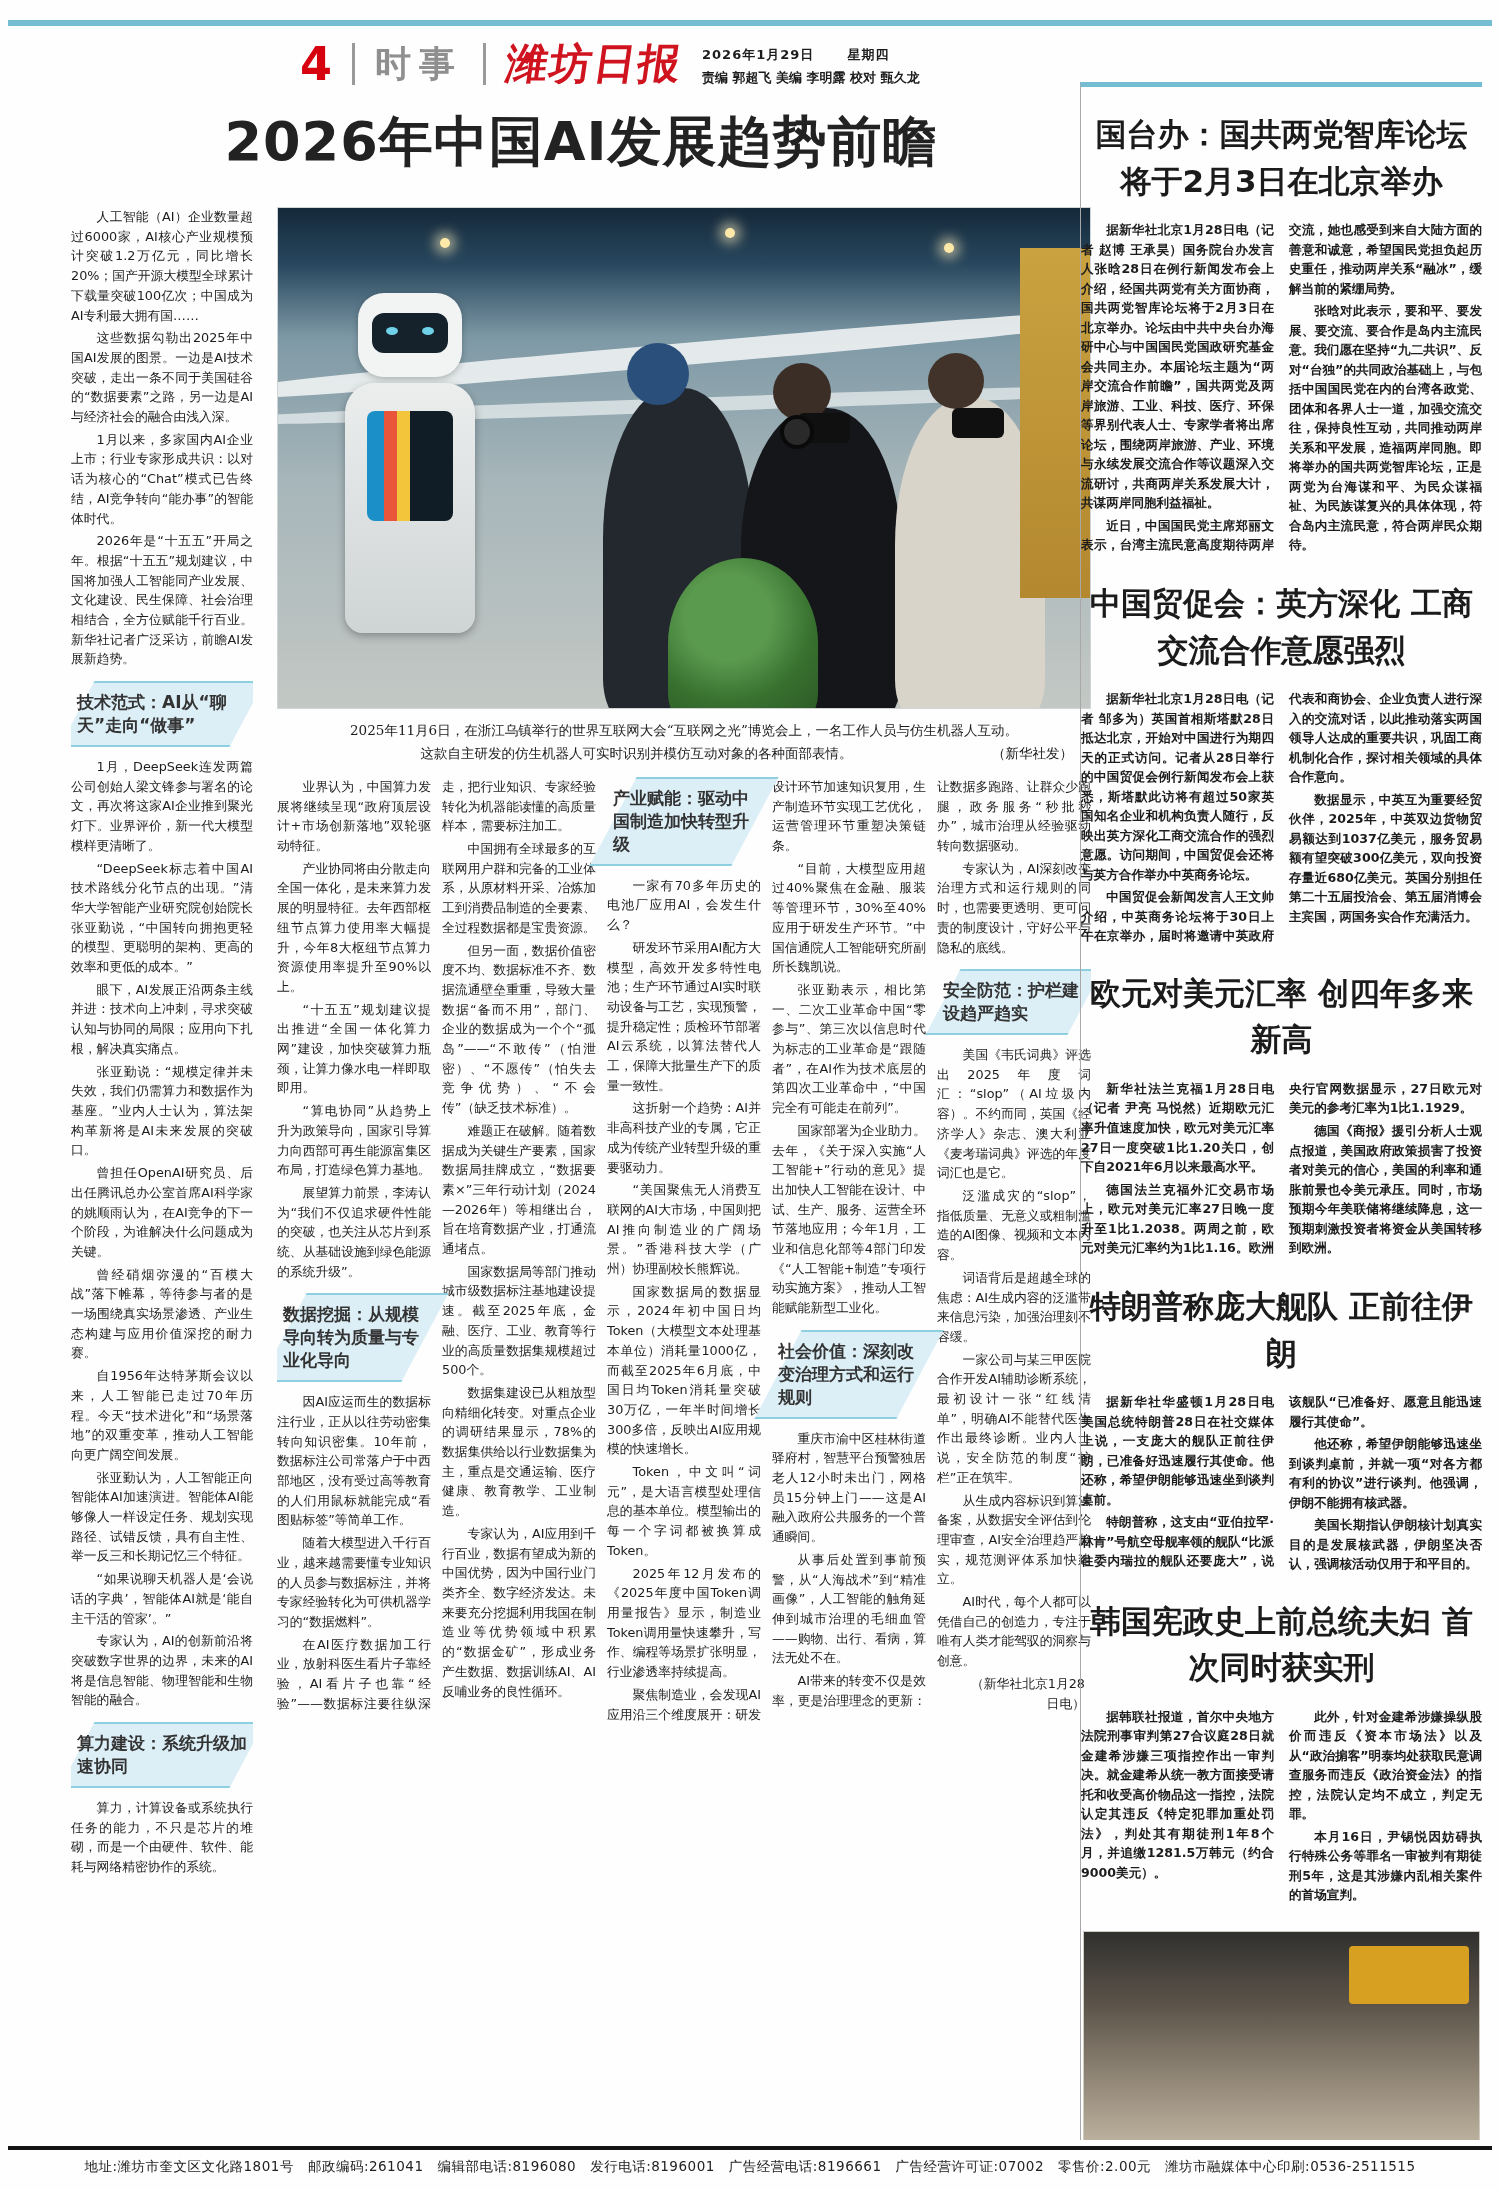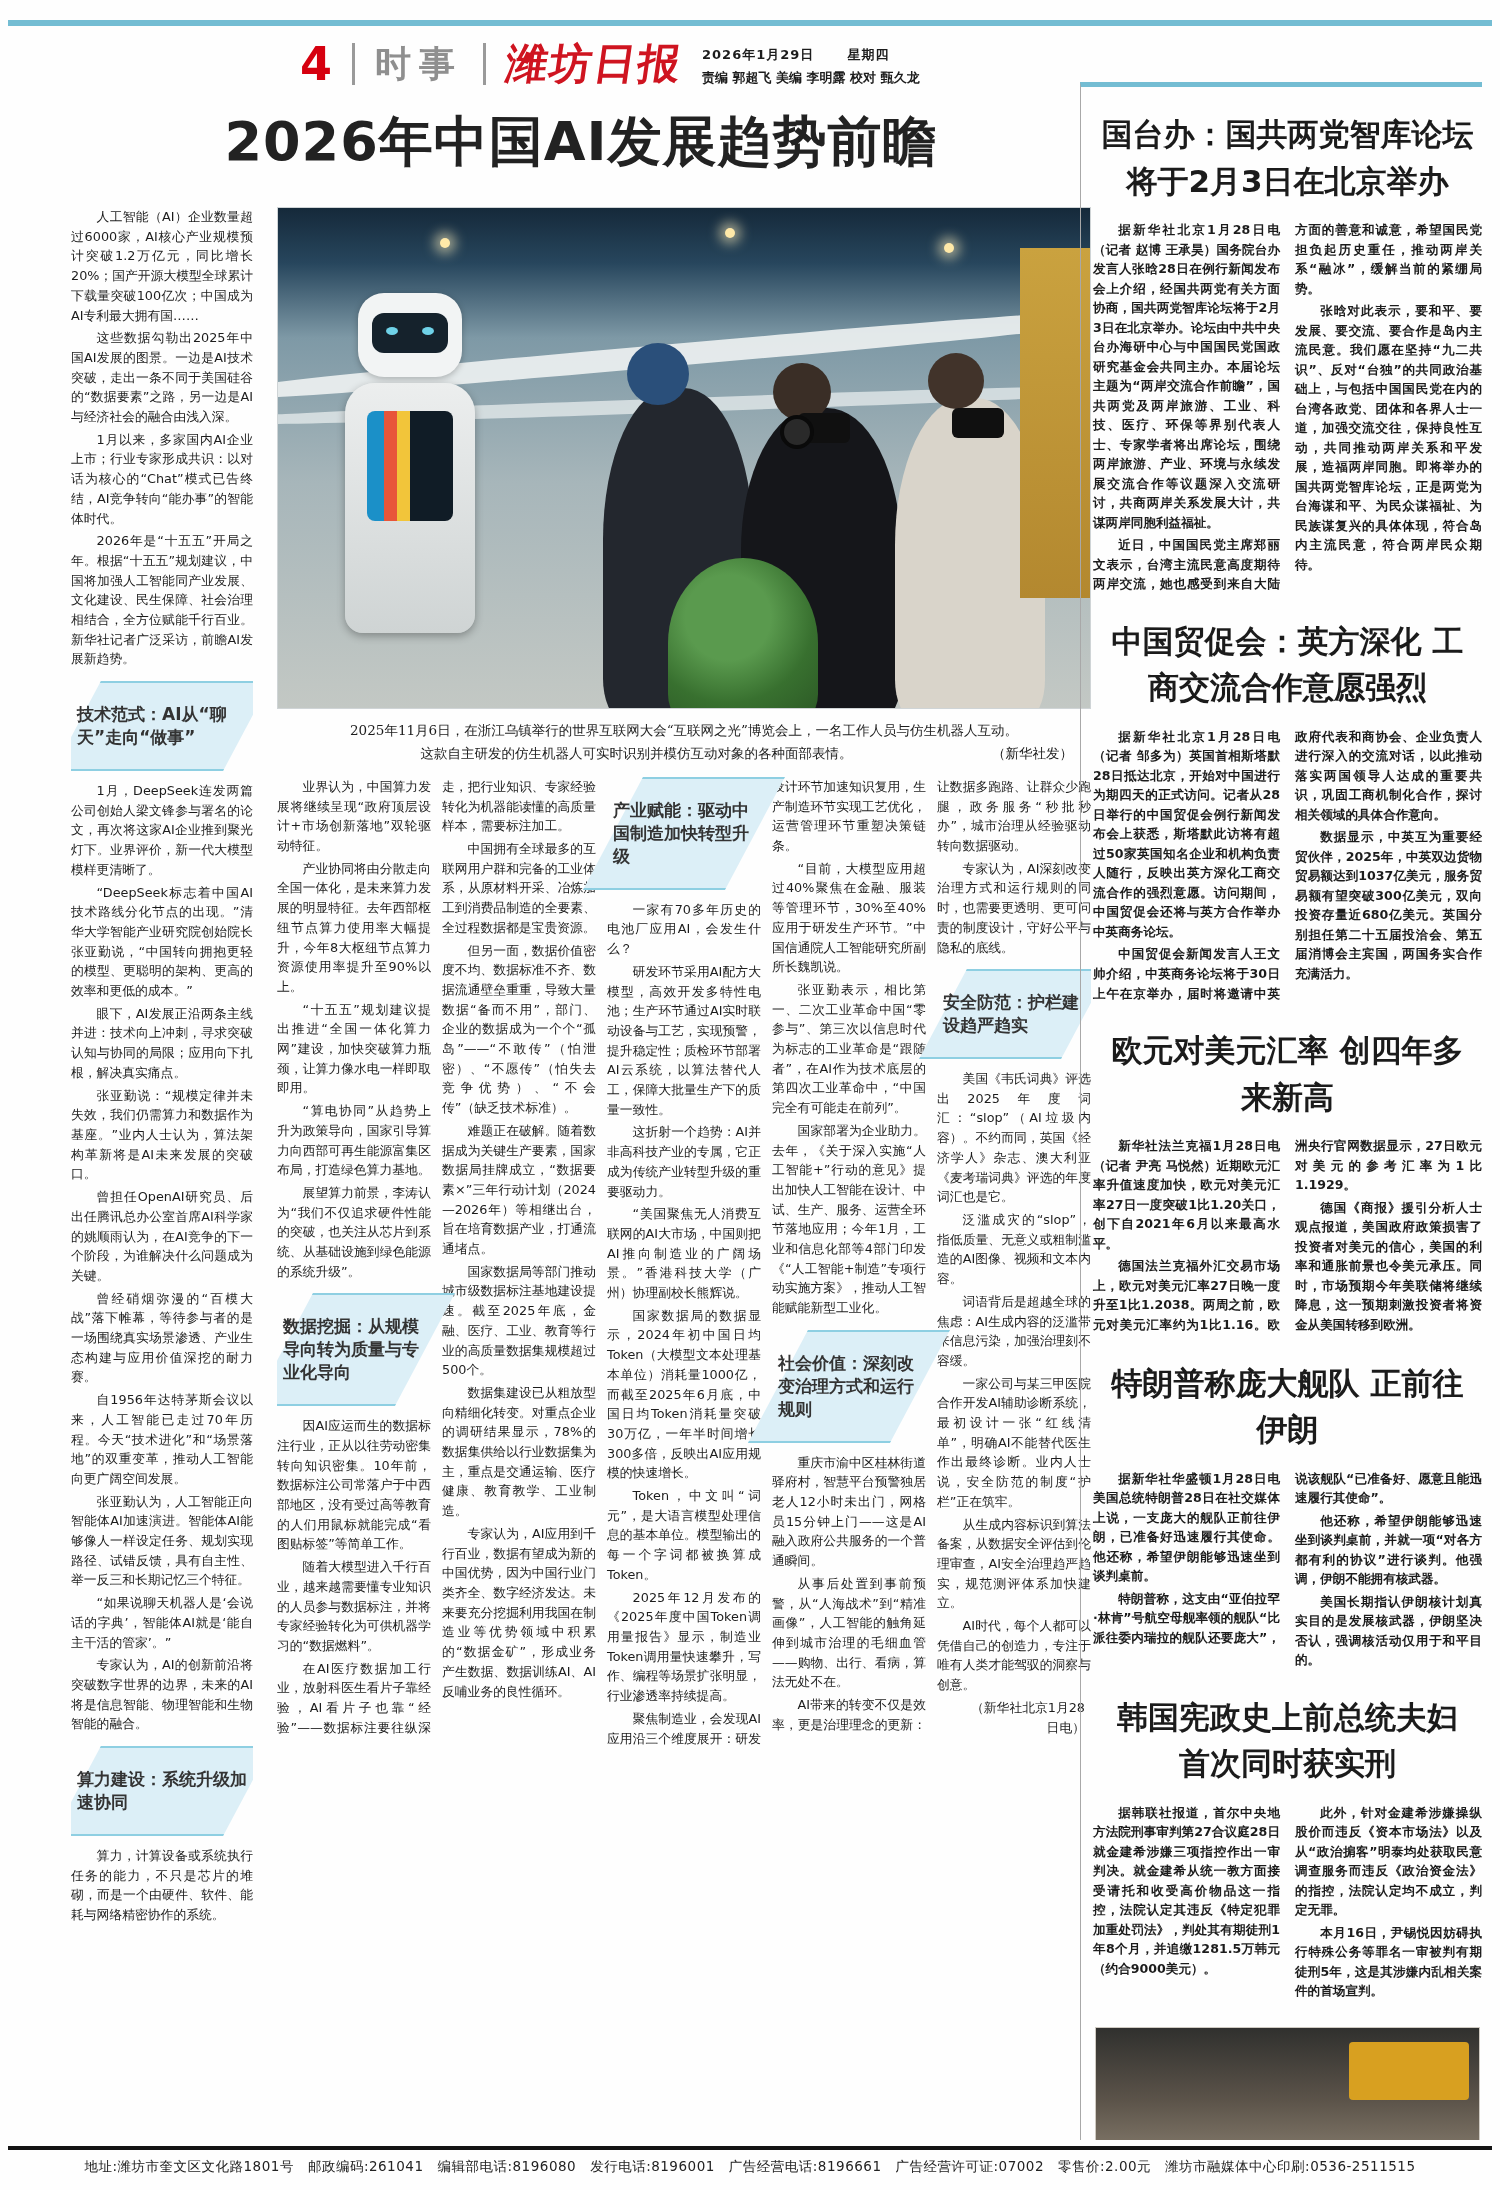--- a/index.html
+++ b/index.html
@@ -17,21 +17,21 @@
   .dateblock .d1{letter-spacing:1px;}
   
   .main{position:absolute;top:92px;left:55px;width:1020px;height:2030px;margin-left:16px;}
   .headline{font-size:54px;font-weight:900;text-align:center;margin:14px 0 28px;letter-spacing:1px;color:#222;}
   .main-grid{display:flex;gap:24px;}
   .col1{width:182px;flex:none;height:1846px;overflow:hidden;}
   .rightzone{flex:1;display:flex;flex-direction:column;min-width:0;}
   .para{font-size:12.8px;line-height:1.54;text-align:justify;text-indent:2em;margin:0 0 3px;}
   .signoff{text-align:right;padding-right:6px;}
   .subhead{position:relative;font-size:17px;font-weight:800;color:#333;margin:12px 0 10px;
-           padding:22px 6px;break-inside:avoid;z-index:0;line-height:1.35;}
+           padding:10px 6px;break-inside:avoid;z-index:0;line-height:1.35;}
   .subhead::before{content:"";position:absolute;left:6px;right:6px;top:0;bottom:0;z-index:-1;
            background:#dceff7;border-top:2px solid #8ecfe2;border-bottom:2px solid #8ecfe2;
            transform:skewX(-28deg);}
   .flow{column-count:5;column-gap:11px;height:1336px;overflow:hidden;margin-top:10px;}
   
   .photo{position:relative;height:500px;overflow:hidden;border:1px solid #cfd4d6;
          background:linear-gradient(180deg,#15293a 0%,#27465d 11%,#7e99a6 26%,#a7b6ba 55%,#c3c8c4 100%);}
   .beam{position:absolute;background:#eef2f2;height:22px;width:120%;left:-10%;border-radius:40%;opacity:.9;}
   .beam.b1{top:27%;transform:rotate(-5deg);}
   .beam.b2{top:38%;transform:rotate(-2deg);height:14px;opacity:.7;}
@@ -47,21 +47,21 @@
   .head-c{position:absolute;border-radius:50%;}
   .camera{position:absolute;width:52px;height:30px;background:#101010;border-radius:6px;}
   .lens{position:absolute;width:26px;height:26px;border-radius:50%;background:#2a2a2a;border:4px solid #0a0a0a;}
   .plant{position:absolute;bottom:-20px;width:150px;height:170px;border-radius:50% 50% 20% 20%;
          background:radial-gradient(circle at 40% 35%,#5a9a4e 0 30%,#38702f 60%,#2a5524 100%);}
   .ypanel{position:absolute;right:0;top:8%;width:70px;height:70%;background:linear-gradient(#caa23f,#b3882f);}
   .caption{margin:10px 4px 2px;font-family:"DejaVu Serif","Liberation Serif",serif;font-size:13.5px;line-height:1.7;text-align:center;}
   .caption .credit{float:right;margin-right:14px;}
   
   .sidebar{position:absolute;top:82px;right:18px;width:402px;height:2058px;border-top:5px solid #74bdd3;
-           border-left:1px solid #a8a8a8;padding-left:12px;box-sizing:border-box;overflow:hidden;}
+           border-left:1px solid #a8a8a8;padding-left:0;box-sizing:border-box;overflow:hidden;}
   .sb-headline{font-size:31px;font-weight:900;text-align:center;line-height:1.5;margin:24px 4px 16px;color:#1b1b1b;}
   .sb-body{column-count:2;column-gap:15px;}
   .sb-body .para{font-size:12.6px;line-height:1.55;font-weight:bold;}
   .sb-photo{position:relative;height:332px;margin:26px 2px 0;overflow:hidden;border:1px solid #cfcac2;
         background:linear-gradient(180deg,#30302e 0%,#5c544a 22%,#9a8f7e 48%,#d6cab6 75%,#e7dfd2 100%);}
   .sb-photo .sign{position:absolute;right:10px;top:14px;width:120px;height:58px;background:#d8a020;border-radius:4px;}
   
   .footer-rule{position:absolute;left:8px;right:8px;top:2146px;height:4px;background:#141414;}
   .footer-text{position:absolute;top:2158px;left:0;width:100%;text-align:center;font-size:13.5px;color:#222;letter-spacing:.5px;}
 </style>

